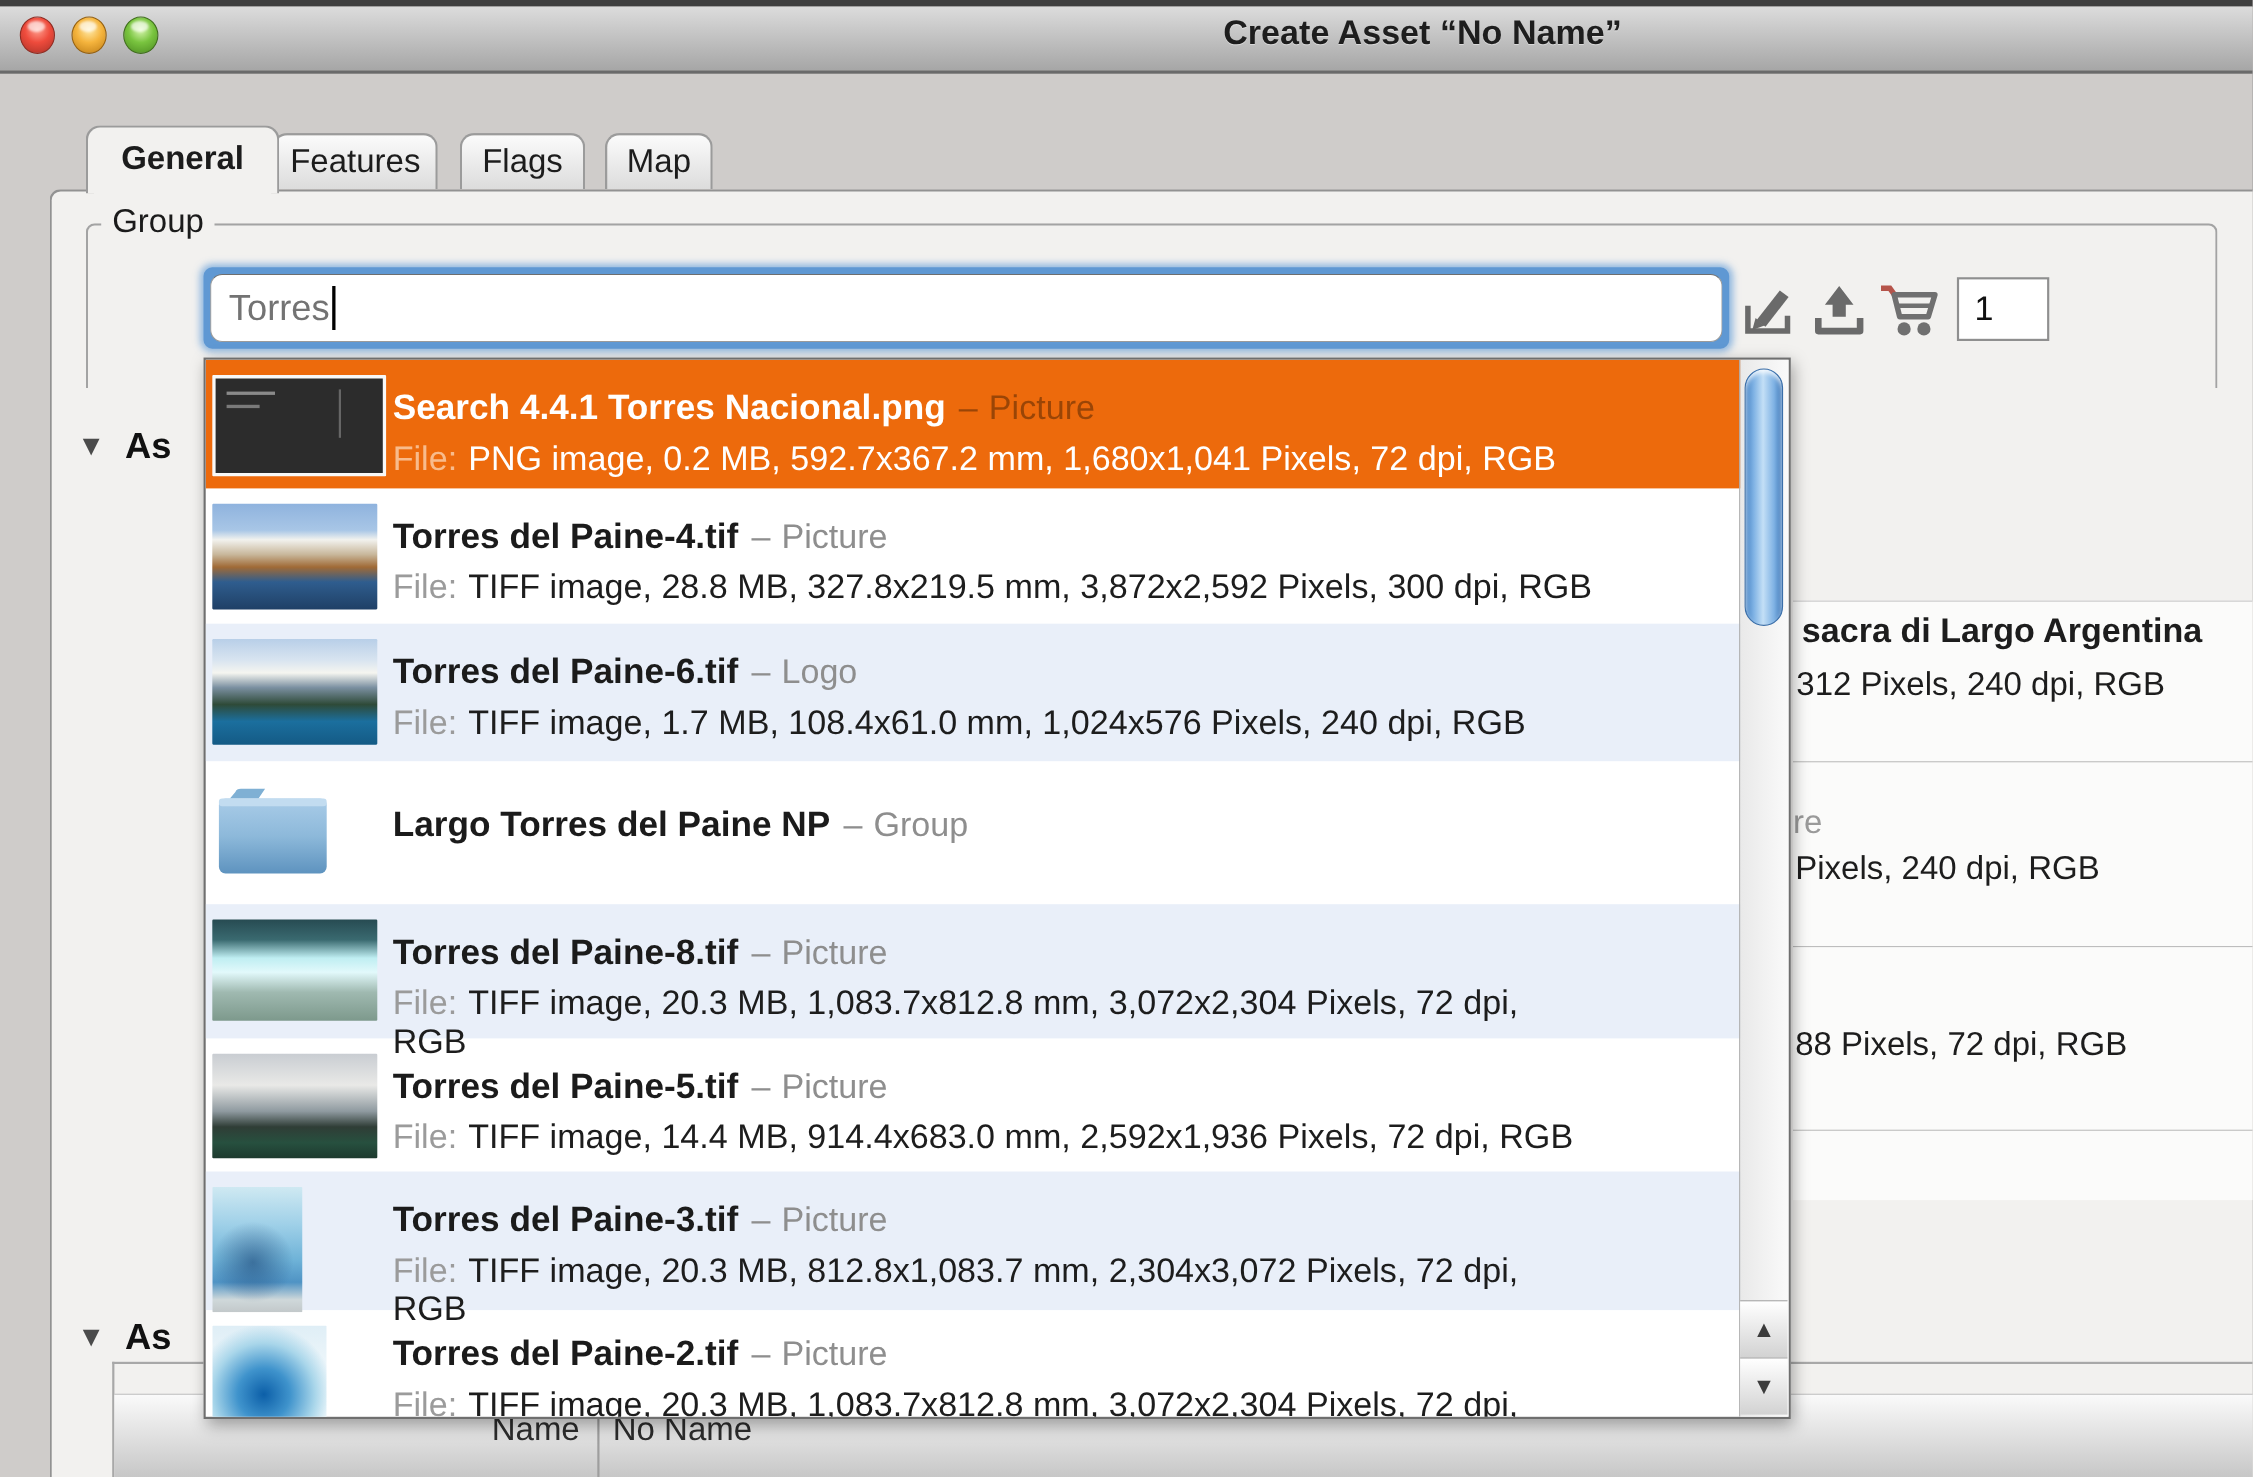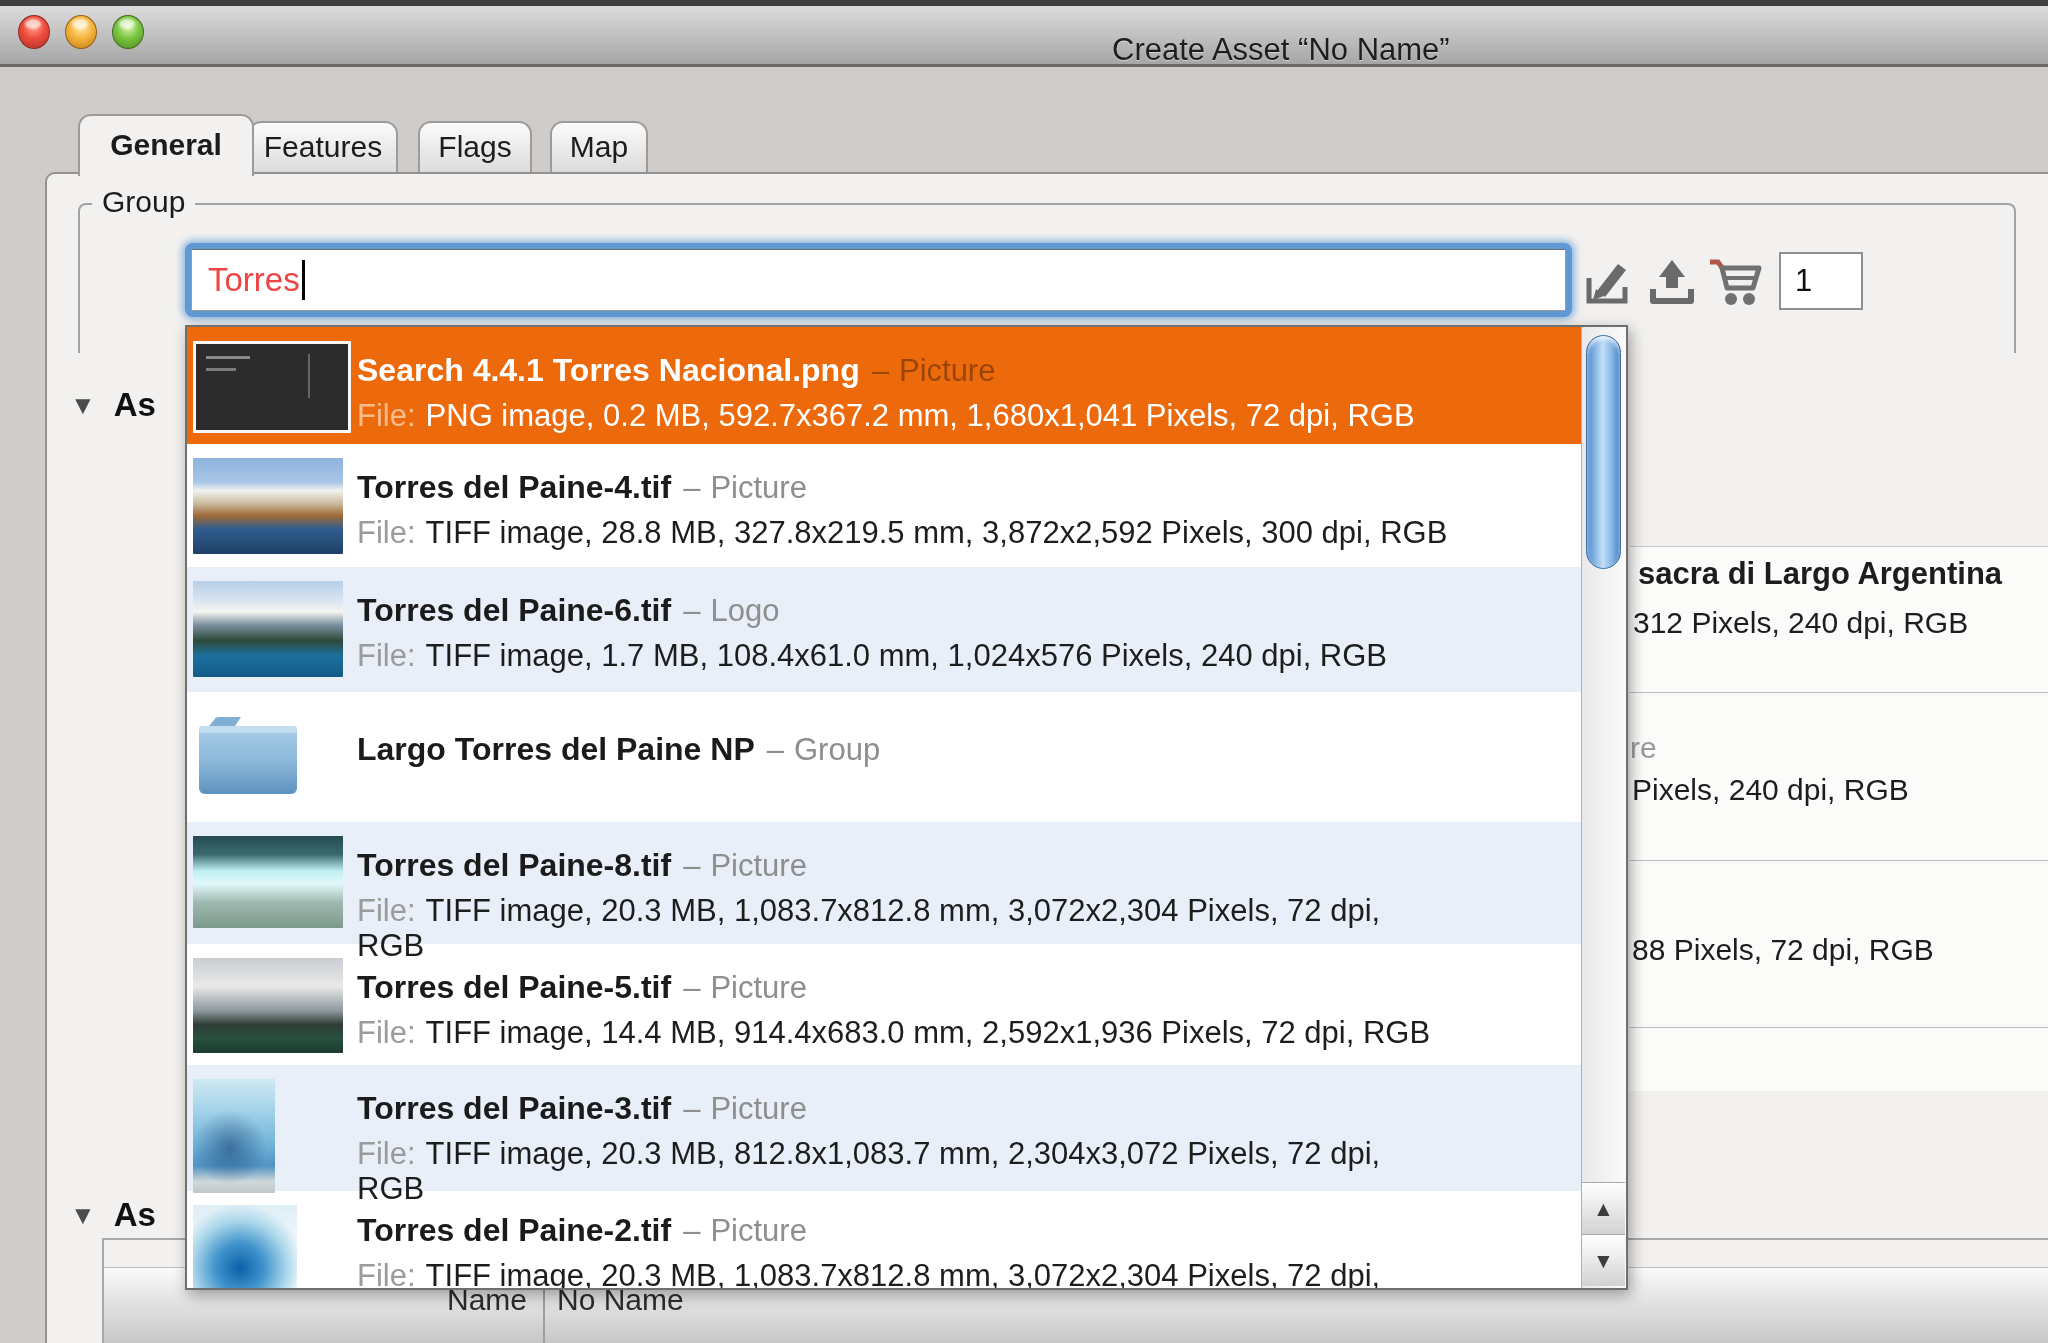--- a/index.html
+++ b/index.html
@@ -11,21 +11,21 @@
   
   .topedge{position:absolute;left:0;top:0;width:2048px;height:6px;background:#3f3f3f;}
   .titlebar{position:absolute;left:0;top:6px;width:2048px;height:58px;
     background:linear-gradient(#dcdcdc,#a6a6a6);border-bottom:3px solid #6a6a6a;}
   .light{position:absolute;top:9px;width:30px;height:32px;border-radius:50%;}
   .light::after{content:"";position:absolute;left:6px;top:3px;width:16px;height:10px;
     border-radius:50%;background:rgba(255,255,255,0.65);filter:blur(1px);}
   .light.red{left:18px;background:radial-gradient(circle at 50% 35%,#ff9d8d 0%,#ee4b3c 45%,#a93127 100%);border:1px solid #8e2b22;}
   .light.yellow{left:65px;background:radial-gradient(circle at 50% 35%,#ffeaa9 0%,#f5b43d 45%,#bd7c15 100%);border:1px solid #946011;}
   .light.green{left:112px;background:radial-gradient(circle at 50% 35%,#d7f6ae 0%,#79c43f 45%,#4b8a20 100%);border:1px solid #3f6d1d;}
-  .wtitle{position:absolute;left:1112px;top:26px;font-size:31px;font-weight:normal;color:#1e1e1e;
+  .wtitle{position:absolute;left:1112px;top:6px;font-size:31px;font-weight:bold;color:#1e1e1e;
     text-shadow:0 1px 0 rgba(255,255,255,0.45);white-space:nowrap;}
   
   .panel{position:absolute;left:45px;top:172px;width:2003px;height:1171px;
     background:#f2f1ef;border-top:2px solid #929292;border-left:2px solid #929292;
     border-top-left-radius:10px;}
   .tab{position:absolute;box-sizing:border-box;text-align:center;font-size:30px;color:#1c1c1c;
     border:2px solid #9b9b9b;border-bottom:none;border-radius:13px 13px 0 0;
     background:linear-gradient(#fbfbfb,#dcdcdc);}
   .tab.active{background:#f2f1ef;font-weight:bold;z-index:3;}
   .tab-general{left:78px;top:114px;width:176px;height:62px;line-height:58px;}
@@ -34,22 +34,22 @@
   .tab-map{left:550px;top:121px;width:98px;height:51px;line-height:48px;}
   
   .groupbox{position:absolute;left:78px;top:203px;width:1938px;height:150px;box-sizing:border-box;
     border:2px solid #a3a3a3;border-bottom:none;border-radius:8px 8px 0 0;}
   .grouplabel{position:absolute;left:92px;top:185px;background:#f2f1ef;padding:0 10px;
     font-size:30px;color:#1b1b1b;}
   
   .inputwrap{position:absolute;left:185px;top:243px;width:1387px;height:74px;box-sizing:border-box;
     background:#5f98d3;border-radius:8px;padding:6px;z-index:5;
     box-shadow:0 0 7px 3px rgba(110,163,218,0.75);}
-  .inputfield{width:100%;height:100%;box-sizing:border-box;background:#fff;border-radius:1px;
-    border:1px solid #9a9a9a;border-top-color:#6e6e6e;font-size:33px;color:#ef4444;
+  .inputfield{width:100%;height:100%;box-sizing:border-box;background:#fff;border-radius:11px;
+    border:1px solid #9a9a9a;border-top-color:#6e6e6e;font-size:33px;color:#737373;
     padding-left:16px;display:flex;align-items:center;}
   .caret{display:inline-block;width:3px;height:40px;background:#000;margin-left:2px;}
   
   .toolicon{position:absolute;z-index:5;}
   .countbox{position:absolute;left:1779px;top:252px;width:84px;height:58px;box-sizing:border-box;
     z-index:5;background:#fff;border:2px solid #8f8f8f;font-size:31px;color:#111;
     display:flex;align-items:center;padding-left:14px;}
   
   .rightlist{position:absolute;left:1630px;top:546px;width:418px;height:544px;
     background:#fbfbfa;border-top:1px solid #c9c9c9;}

